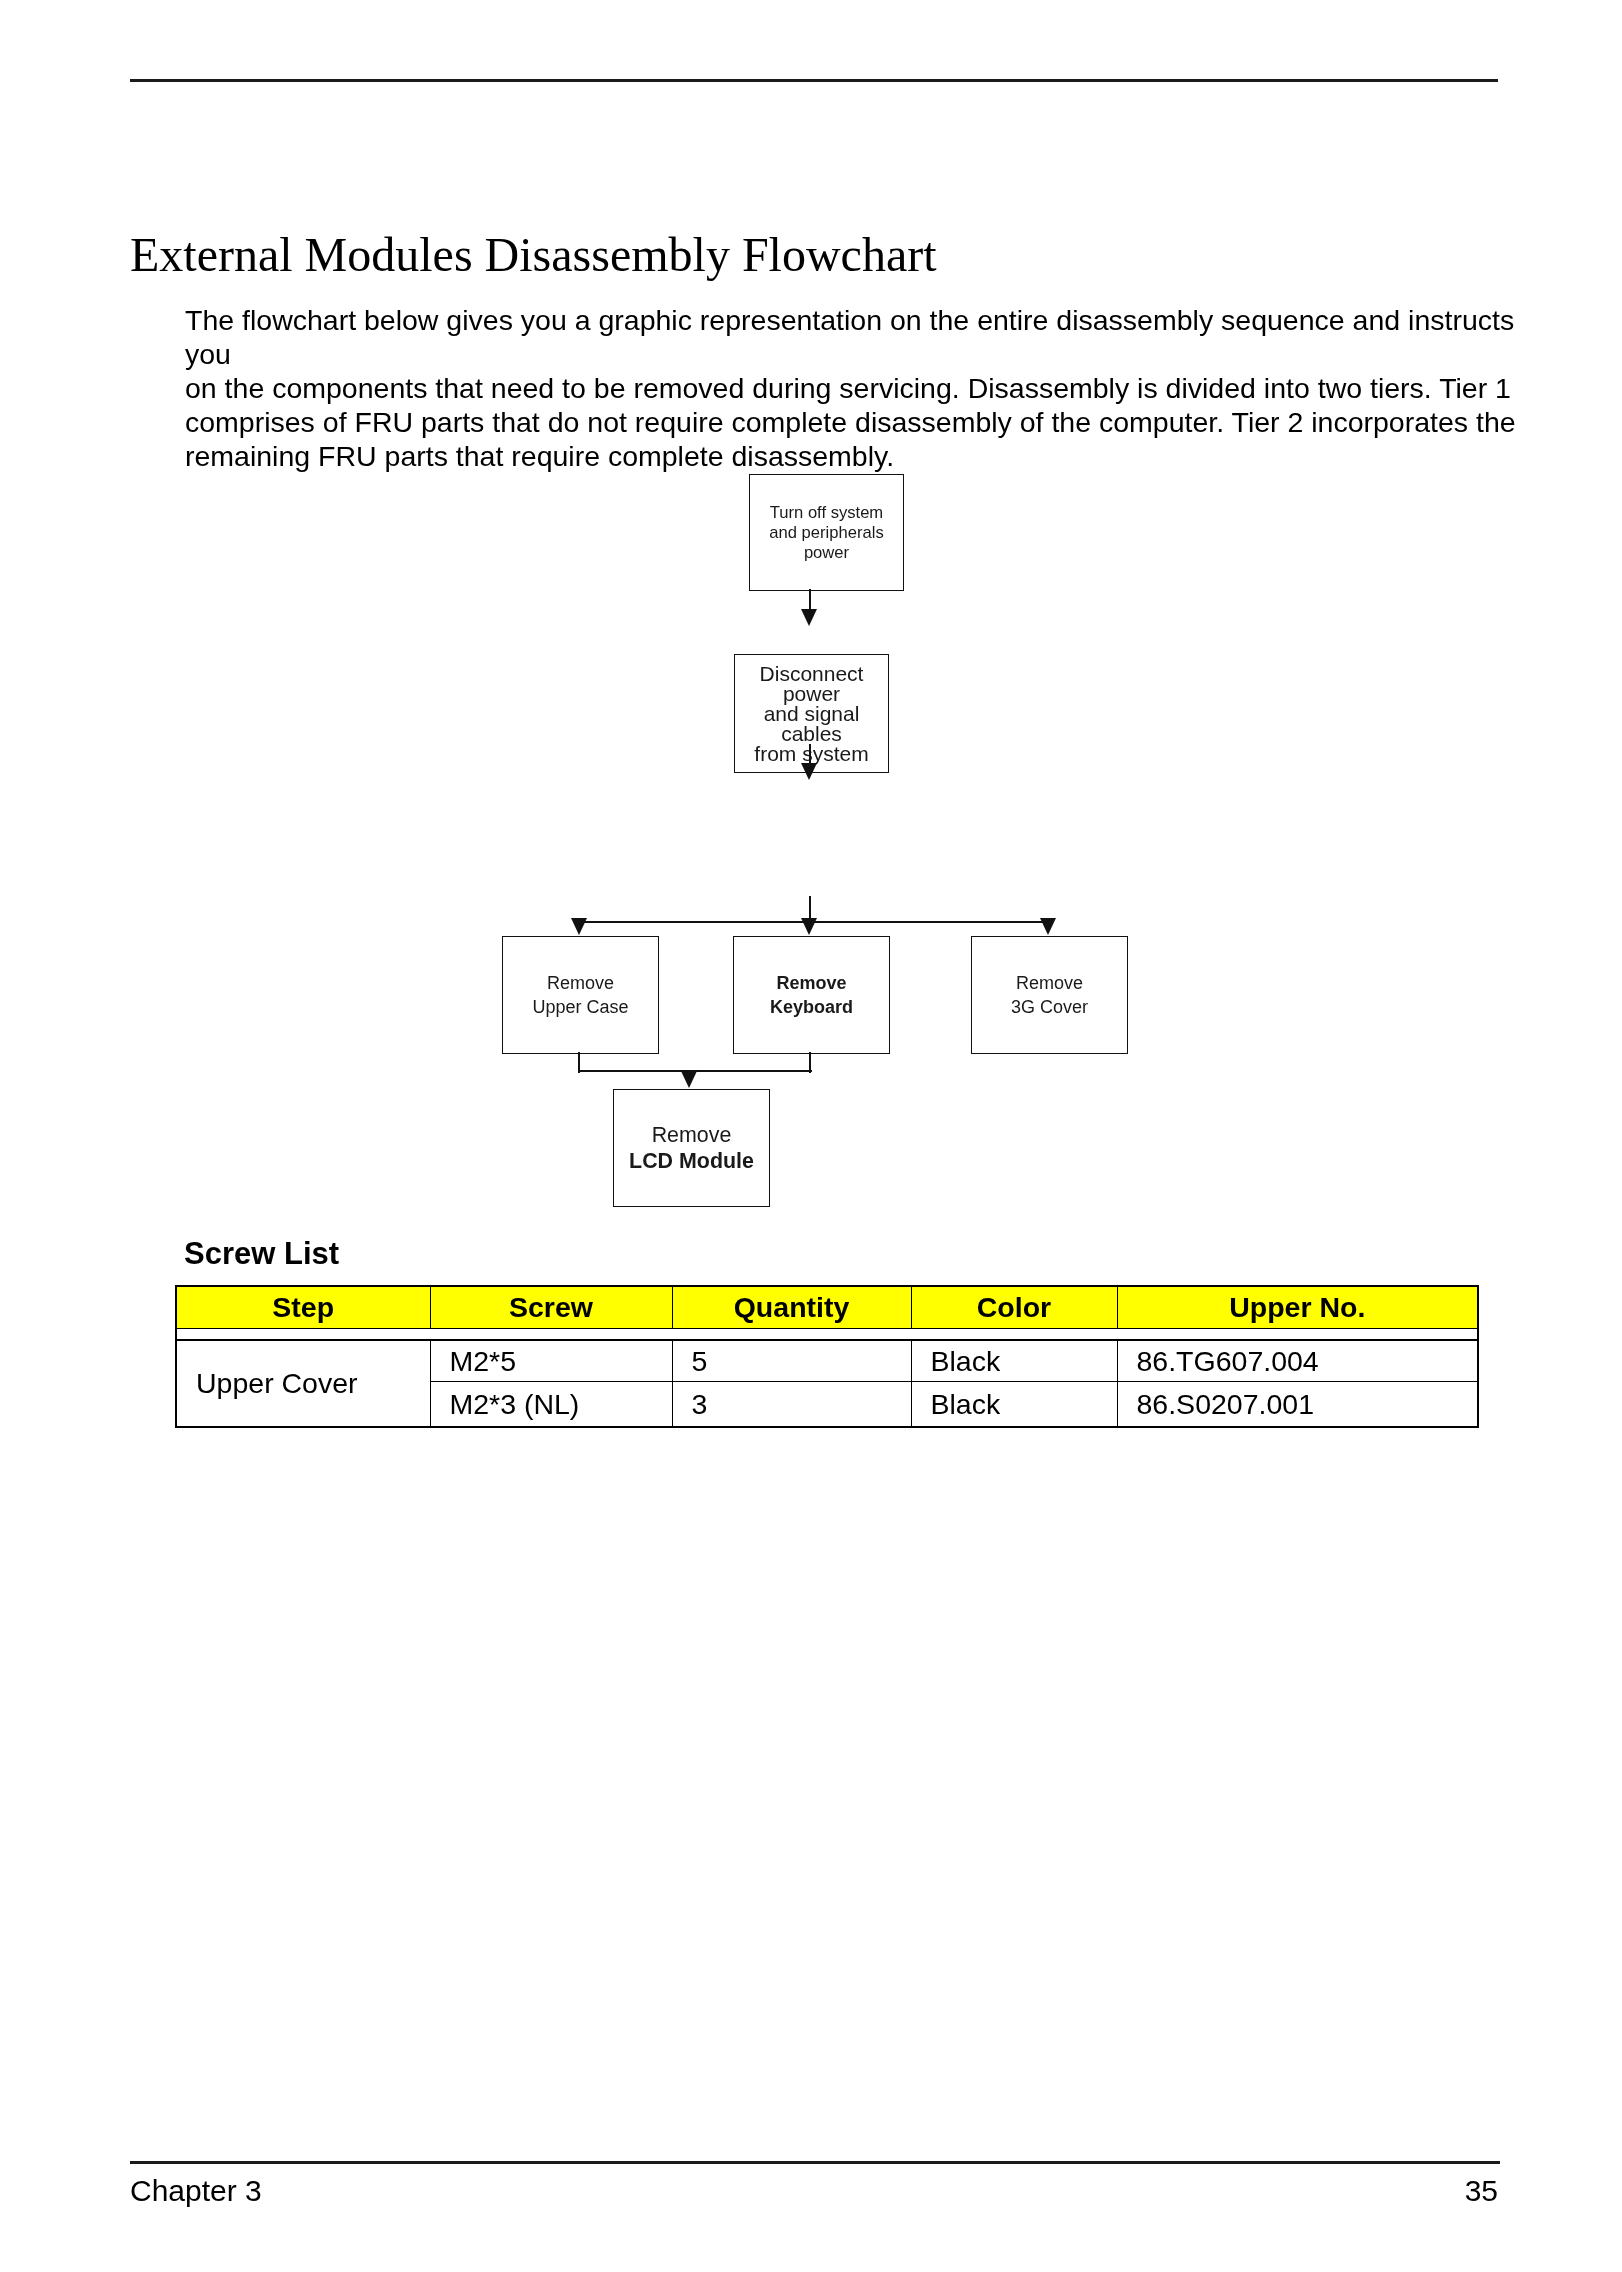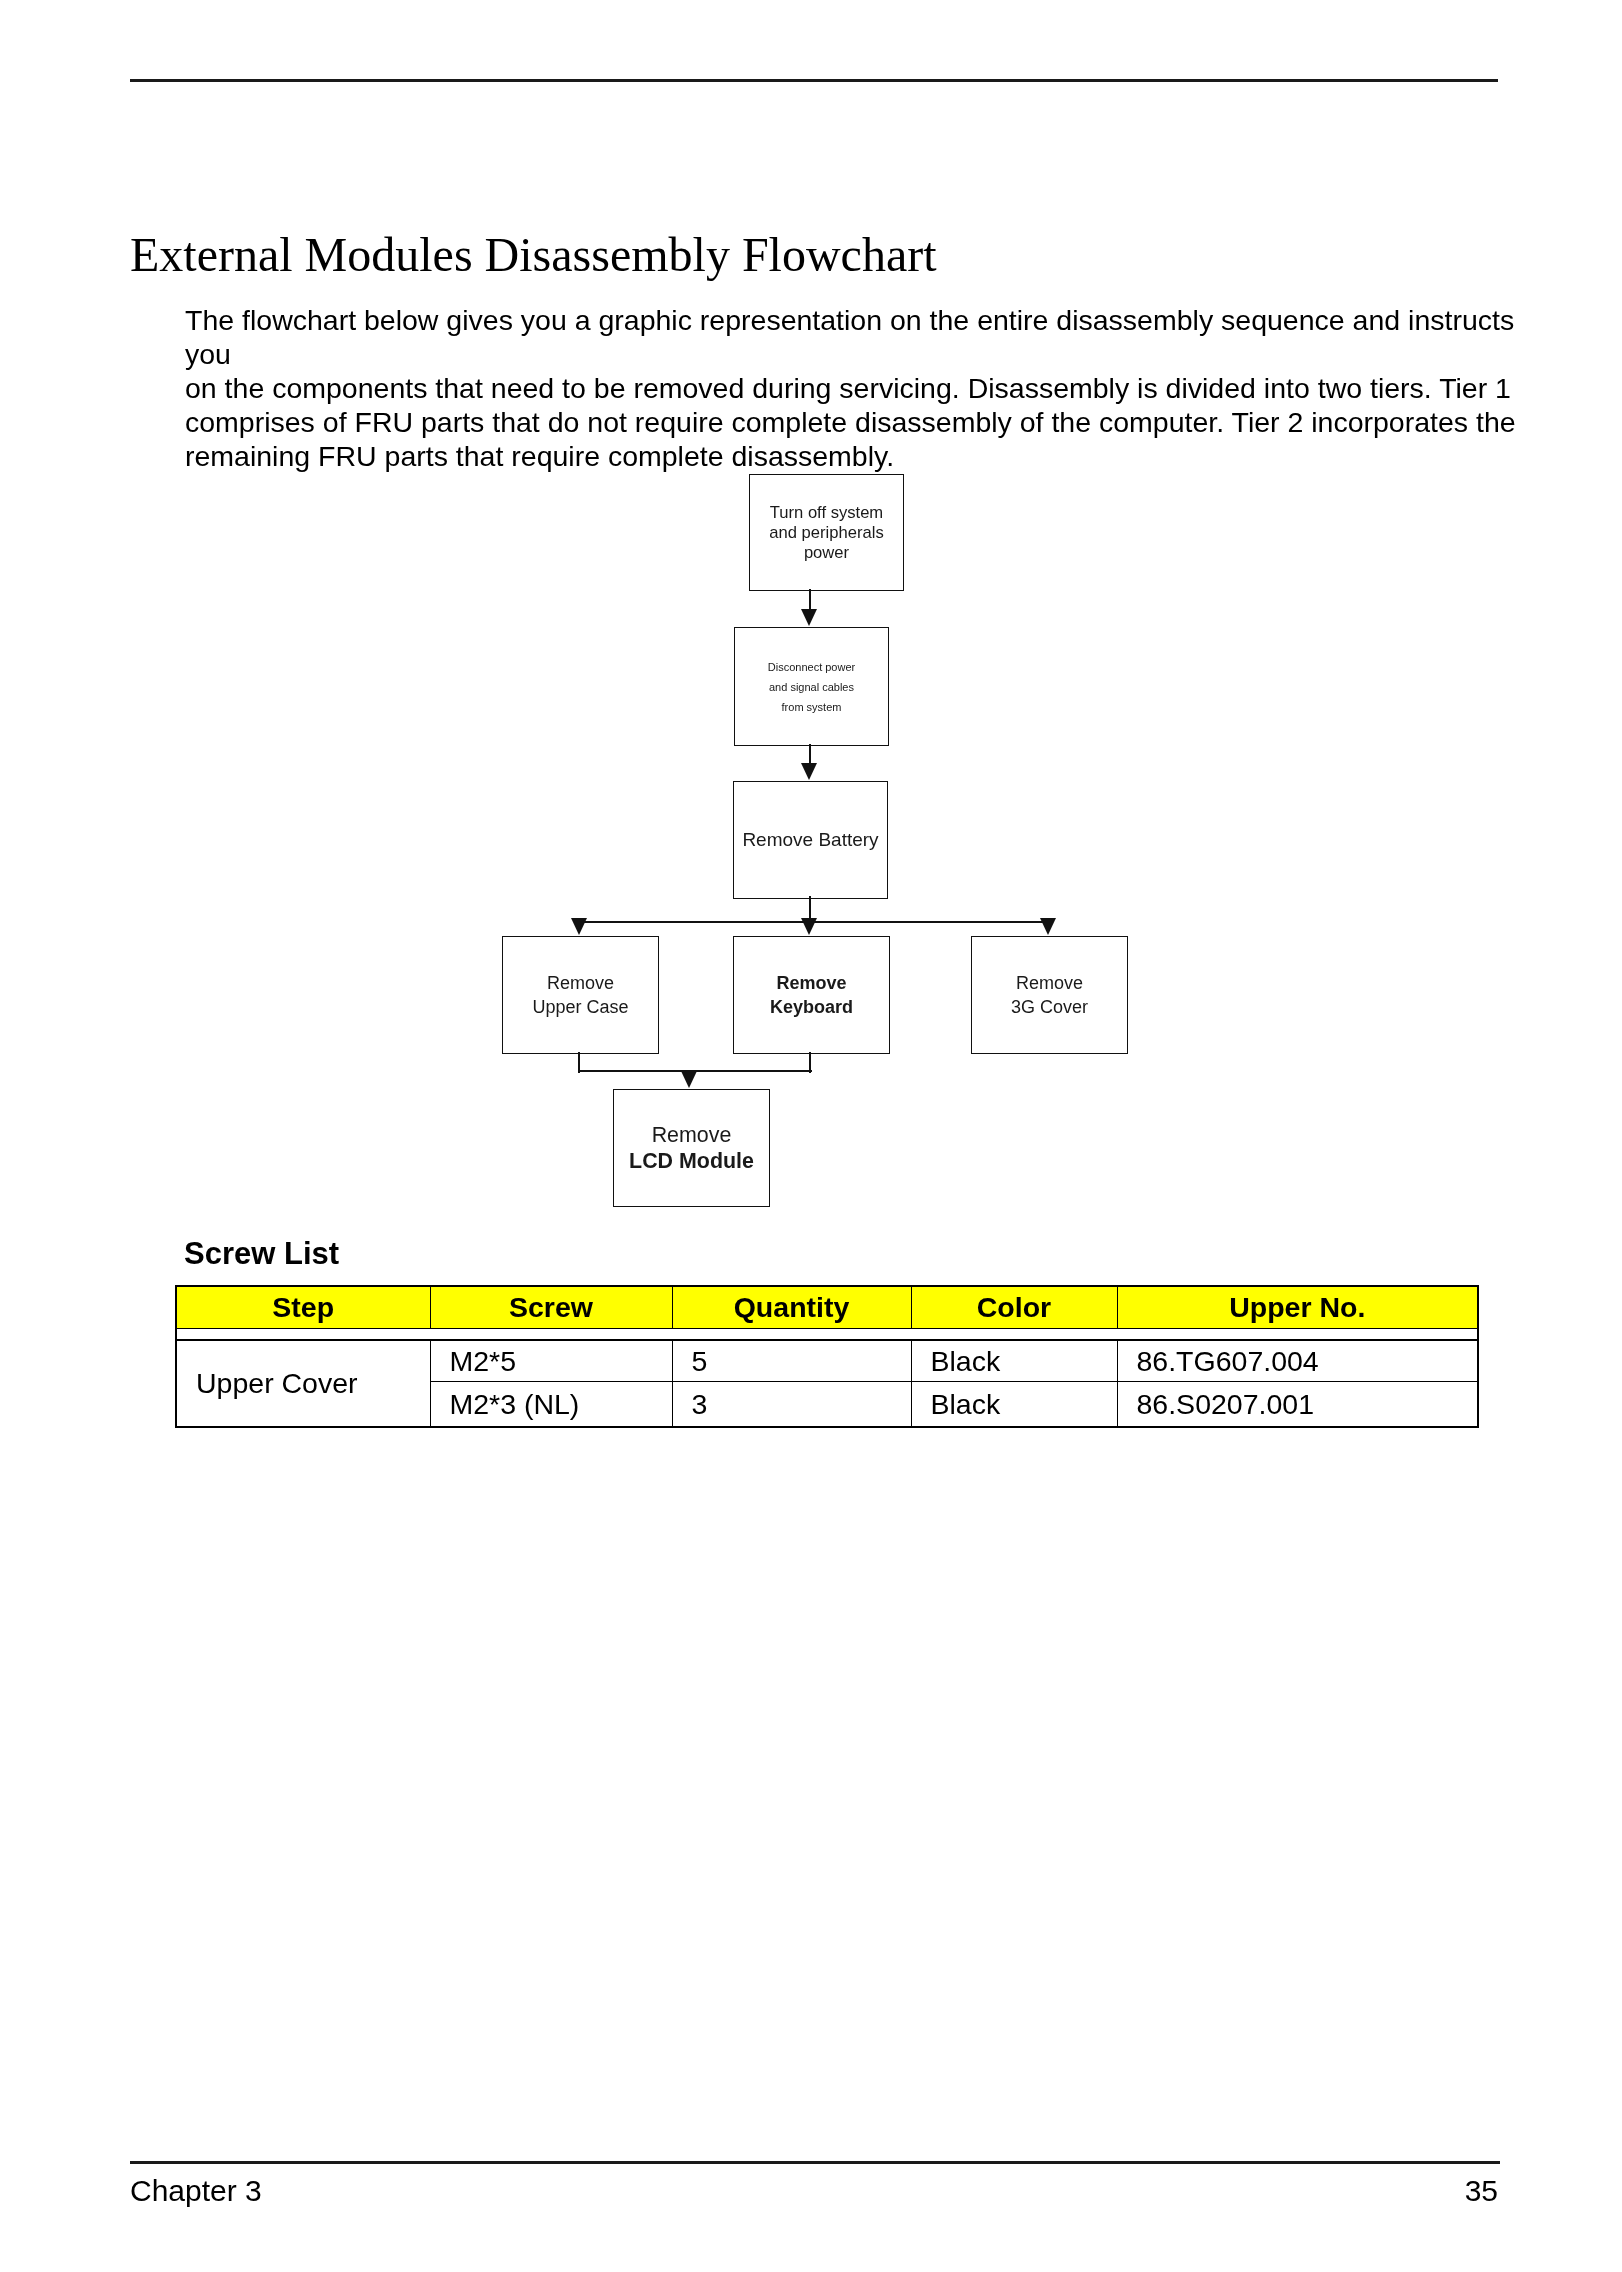--- a/index.html
+++ b/index.html
@@ -17,21 +17,21 @@
 
   .intro{position:absolute;left:185px;top:303px;width:1331px;font-size:28.5px;line-height:34px;
          white-space:pre-line;}
 
   
   .flowchart{position:absolute;left:0;top:0;width:1623px;height:2273px;}
   .fc-node{position:absolute;border:1.6px solid #111;background:#fff;display:flex;
            align-items:center;justify-content:center;text-align:center;color:#1a1a1a;}
   .fc-label{white-space:pre-line;}
   .node-turn-off   {left:734px; top:474px;  width:153px;height:115px;font-size:16.6px;line-height:20px;margin-left:15px;}
-  .node-disconnect {left:734px; top:627px;  width:153px;height:117px;font-size:11px;line-height:20px;justify-content:center;}
+  .node-disconnect {left:734px; top:654px;  width:153px;height:117px;font-size:21px;line-height:20px;justify-content:center;}
   .node-battery    {left:733px; top:781px;  width:153px;height:116px;font-size:19px;line-height:22px;}
   .node-upper-case {left:502px; top:936px; width:155px;height:116px;font-size:18px;line-height:24px;}
   .node-keyboard   {left:733px; top:936px; width:155px;height:116px;font-size:18px;line-height:24px;font-weight:bold;}
   .node-3g-cover   {left:971px;top:936px; width:155px;height:116px;font-size:18px;line-height:24px;}
   .node-lcd        {left:613px; top:1089px; width:155px;height:116px;font-size:21.4px;line-height:26px;}
   .node-lcd .line-bold{font-weight:bold;}
   .fc-line{position:absolute;background:#111;}
   .fc-arrow{position:absolute;width:0;height:0;border-left:8.7px solid transparent;
             border-right:8.7px solid transparent;border-top:17.4px solid #111;}
 
@@ -72,23 +72,20 @@
 
     <div class="fc-node node-turn-off">
       <span class="fc-label">Turn off system
 and peripherals
 power</span>
     </div>
     <div class="fc-node node-disconnect">
       <span class="fc-label">Disconnect power
 and signal cables
 from system</span>
-    </div>
-    <div class="fc-node node-battery">
-      <span class="fc-label">Remove Battery</span>
     </div>
     <div class="fc-node node-upper-case">
       <span class="fc-label">Remove
 Upper Case</span>
     </div>
     <div class="fc-node node-keyboard">
       <span class="fc-label">Remove
 Keyboard</span>
     </div>
     <div class="fc-node node-3g-cover">

